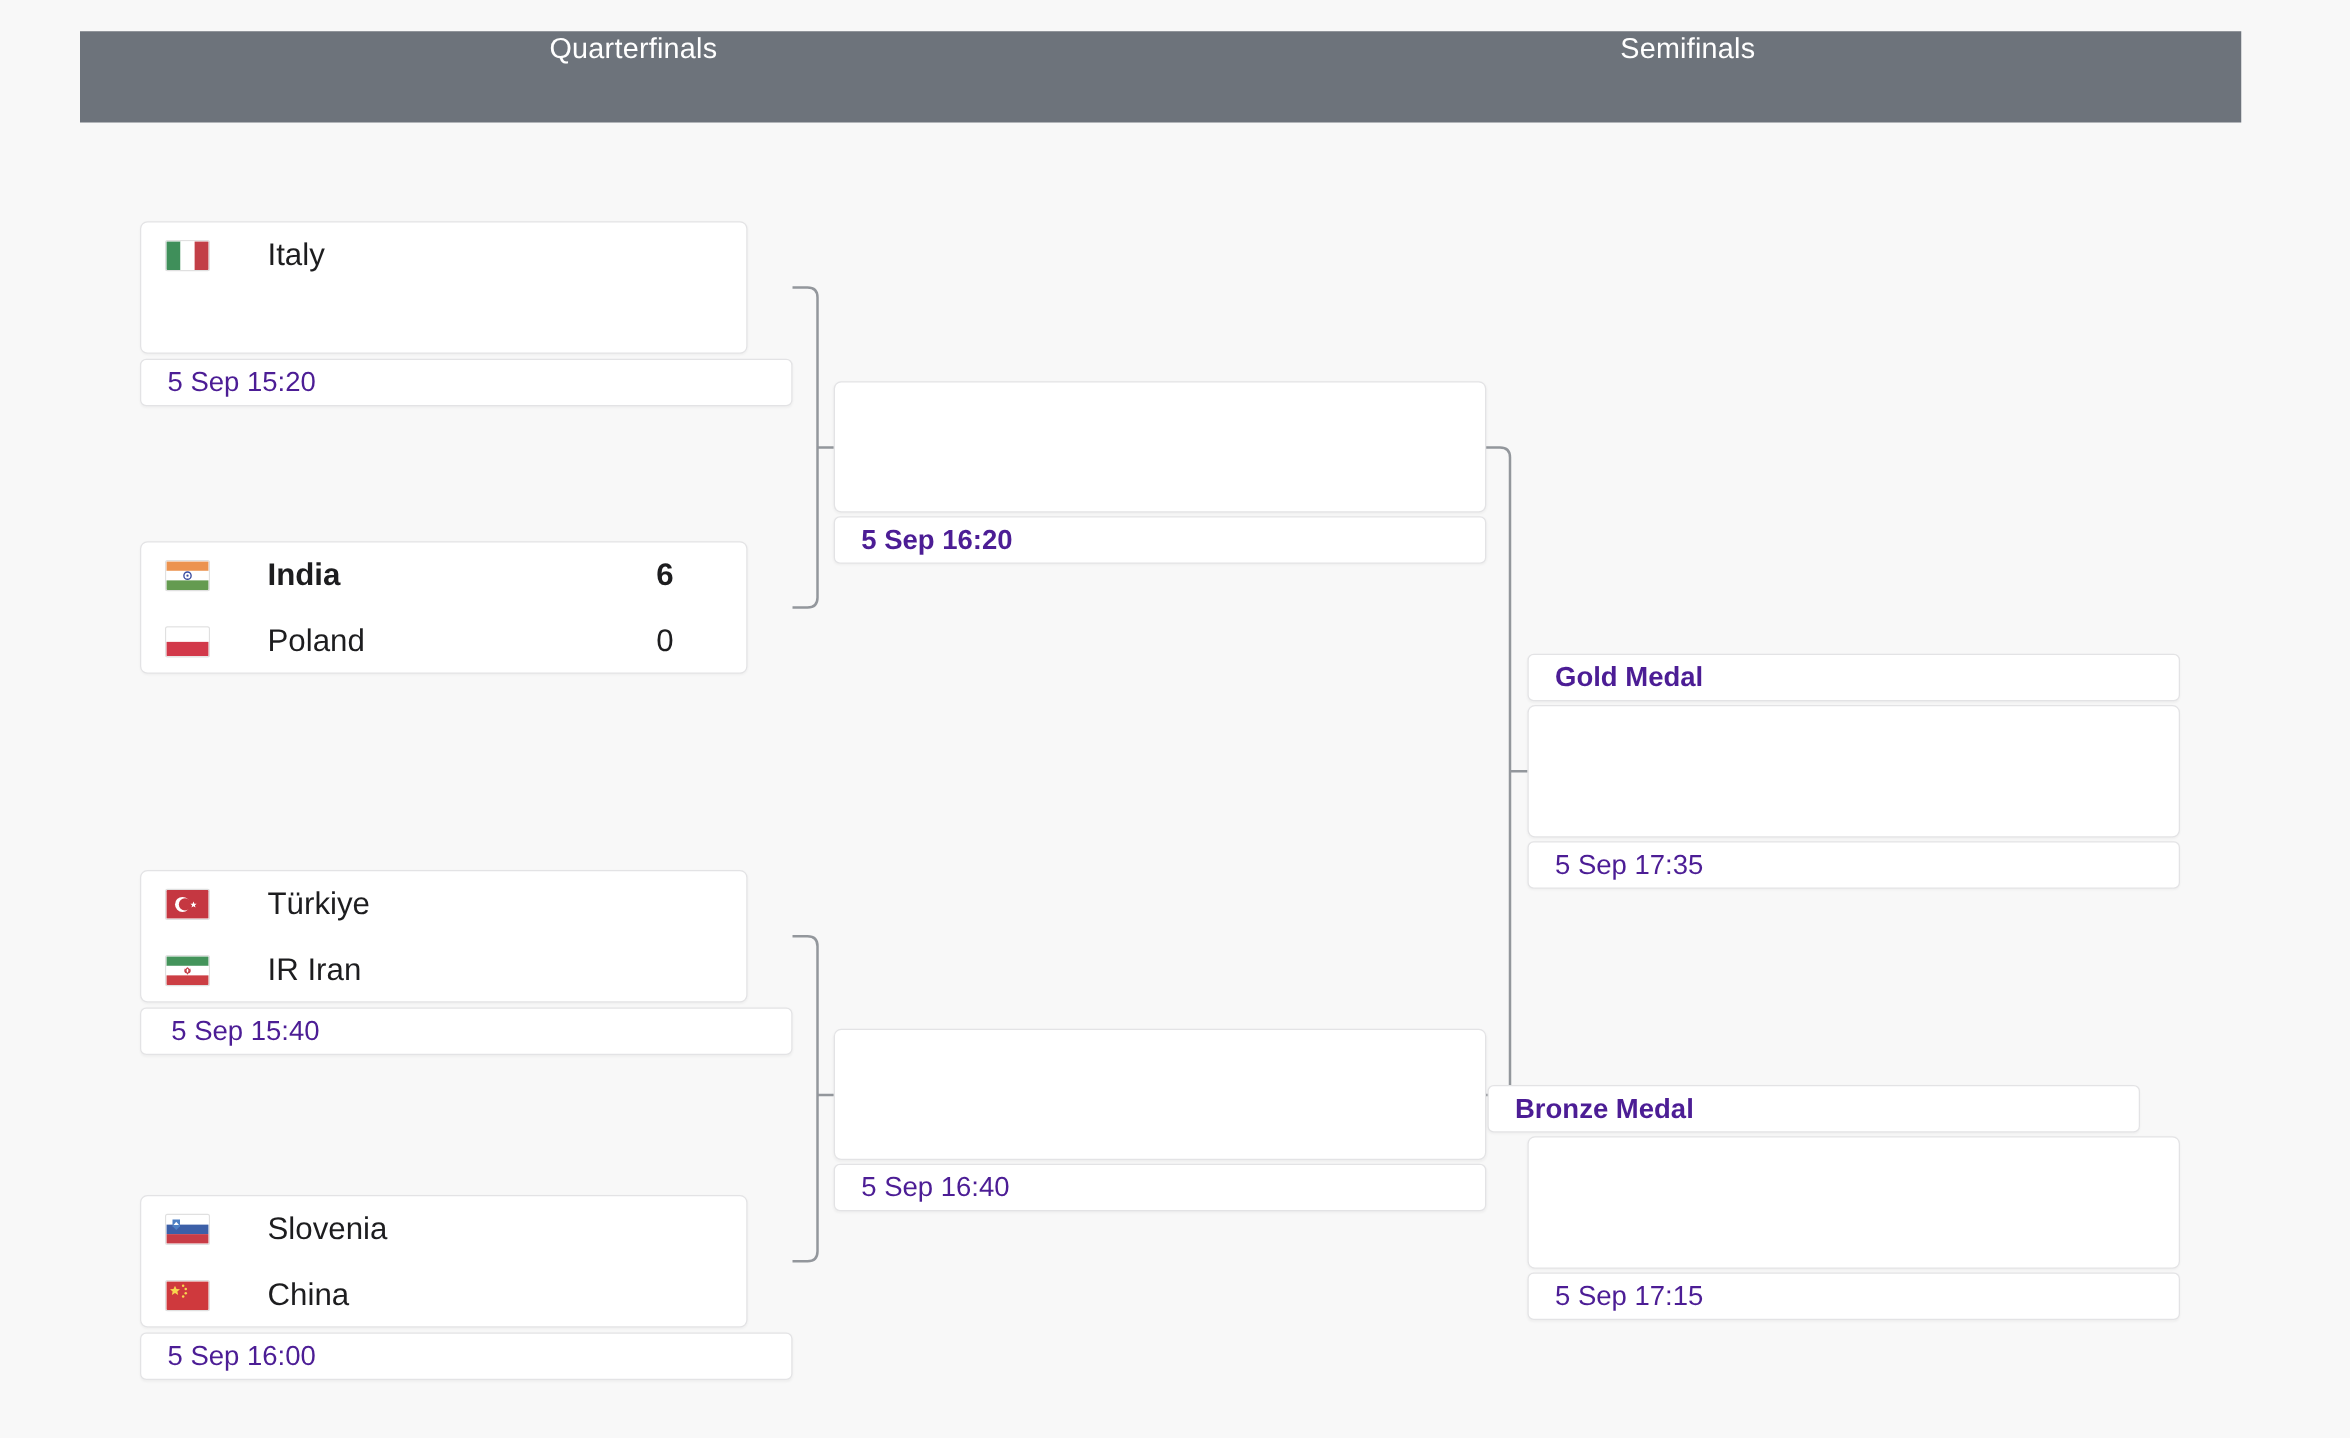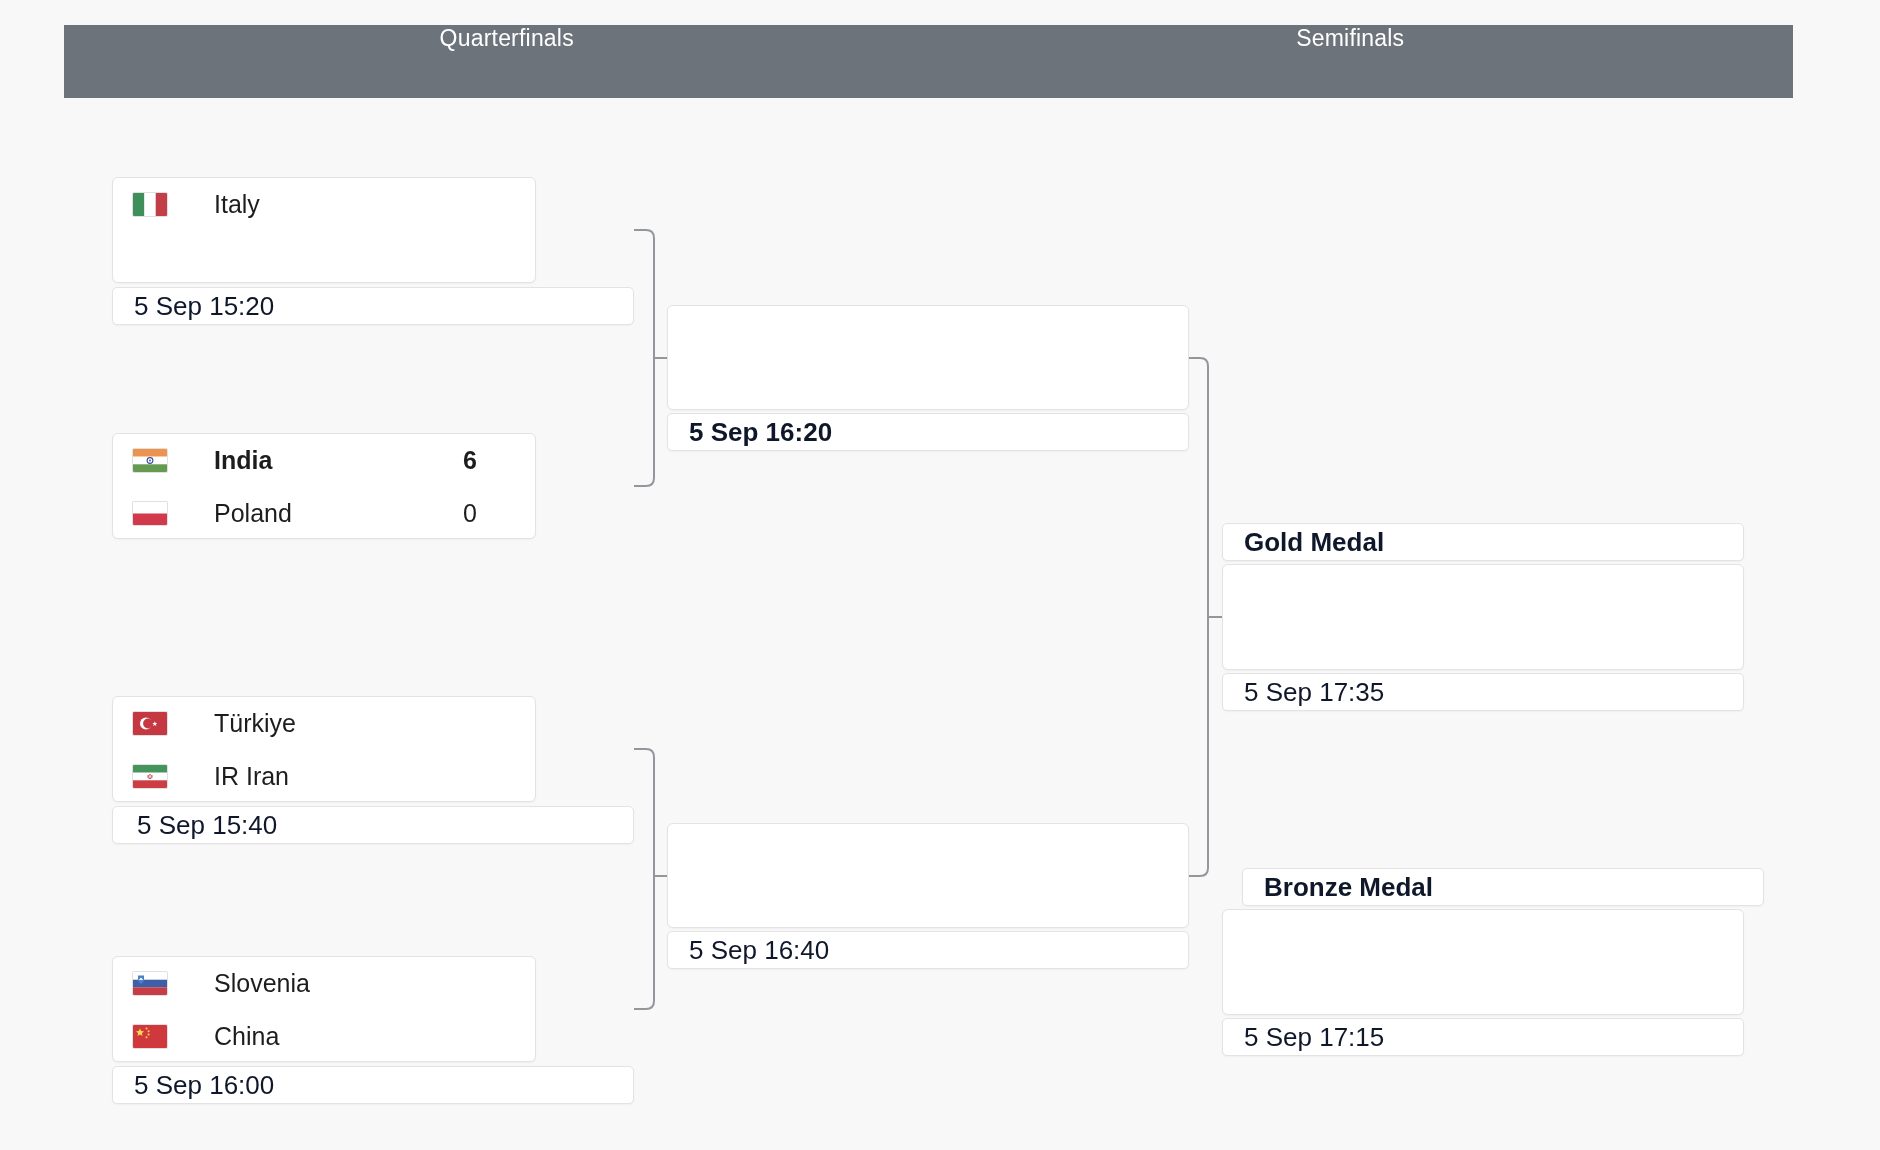--- a/index.html
+++ b/index.html
@@ -46,21 +46,21 @@
   }
   
   .box{
     position:absolute;
     background:#ffffff;
     border:1px solid #e3e3e5;
     border-radius:6px;
     box-sizing:border-box;
     box-shadow:0 1px 2px rgba(0,0,0,0.04);
   }
-  .team-box{ width:424px; height:106px; }
+  .team-box{ width:486px; height:106px; }
   .team-box.slot{ width:522px; }
   .team-row{
     display:flex;
     align-items:center;
     height:53px;
     padding-left:19px;
     box-sizing:border-box;
   }
   .flag{
     width:34px; height:23px;
@@ -80,22 +80,22 @@
     margin-left:auto;
     padding-right:58px;
     font-size:25px;
     color:#1d1d1f;
   }
   .winner .team-name, .winner .team-score{ font-weight:bold; }
   .date-box, .title-box{
     width:522px; height:38px;
     line-height:36px;
     padding-left:21px;
-    font-size:26px;
-    color:#0f172a;
+    font-size:22px;
+    color:#4c1d95;
     border-radius:5px;
   }
   .title-box{ font-weight:bold; }
 </style>
 </head>
 <body>
 
 <div class="canvas">
 
   <div class="header-bar">
@@ -215,17 +215,17 @@
   <div class="box team-box slot" style="left:667px;top:305px;height:105px;"></div>
   <div class="box date-box" style="left:667px;top:413px;font-weight:bold;">5 Sep 16:20</div>
 
   <div class="box team-box slot" style="left:667px;top:823px;height:105px;"></div>
   <div class="box date-box" style="left:667px;top:931px;">5 Sep 16:40</div>
 
   <div class="box title-box" style="left:1222px;top:523px;">Gold Medal</div>
   <div class="box team-box slot" style="left:1222px;top:564px;"></div>
   <div class="box date-box" style="left:1222px;top:673px;">5 Sep 17:35</div>
 
-  <div class="box title-box" style="left:1242px;top:868px;">Bronze Medal</div>
+  <div class="box title-box" style="left:1190px;top:868px;">Bronze Medal</div>
   <div class="box team-box slot" style="left:1222px;top:909px;"></div>
   <div class="box date-box" style="left:1222px;top:1018px;">5 Sep 17:15</div>
 
 </div>
 
 </body></html>

